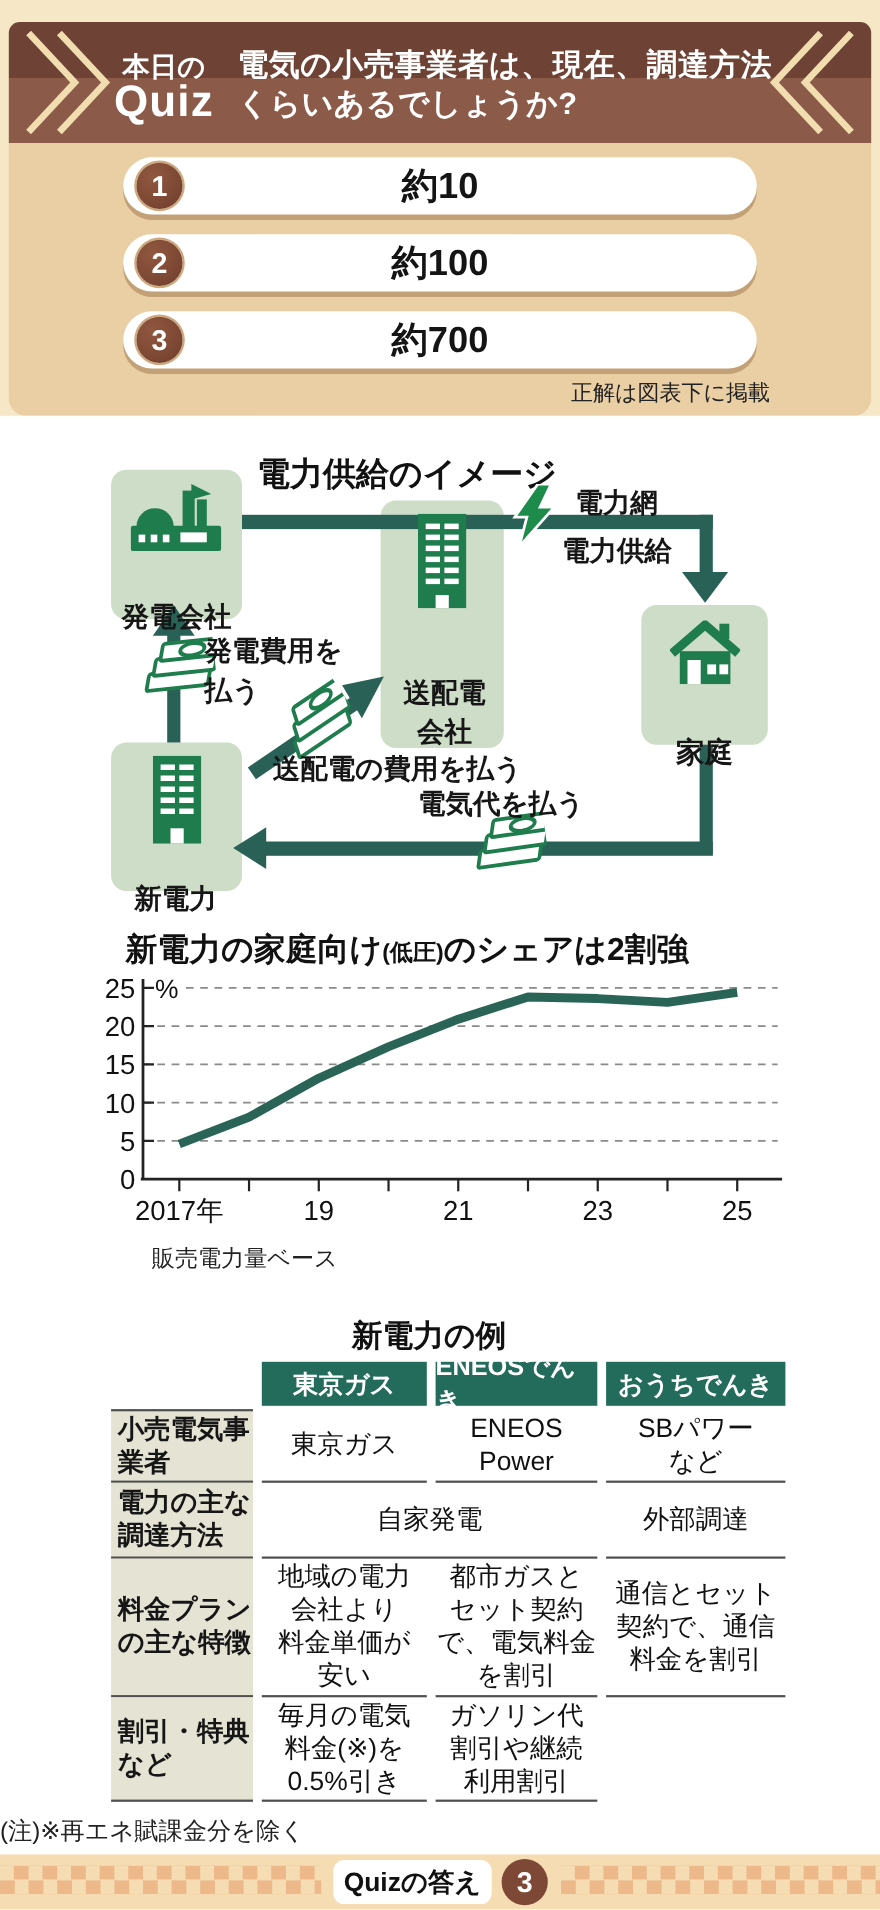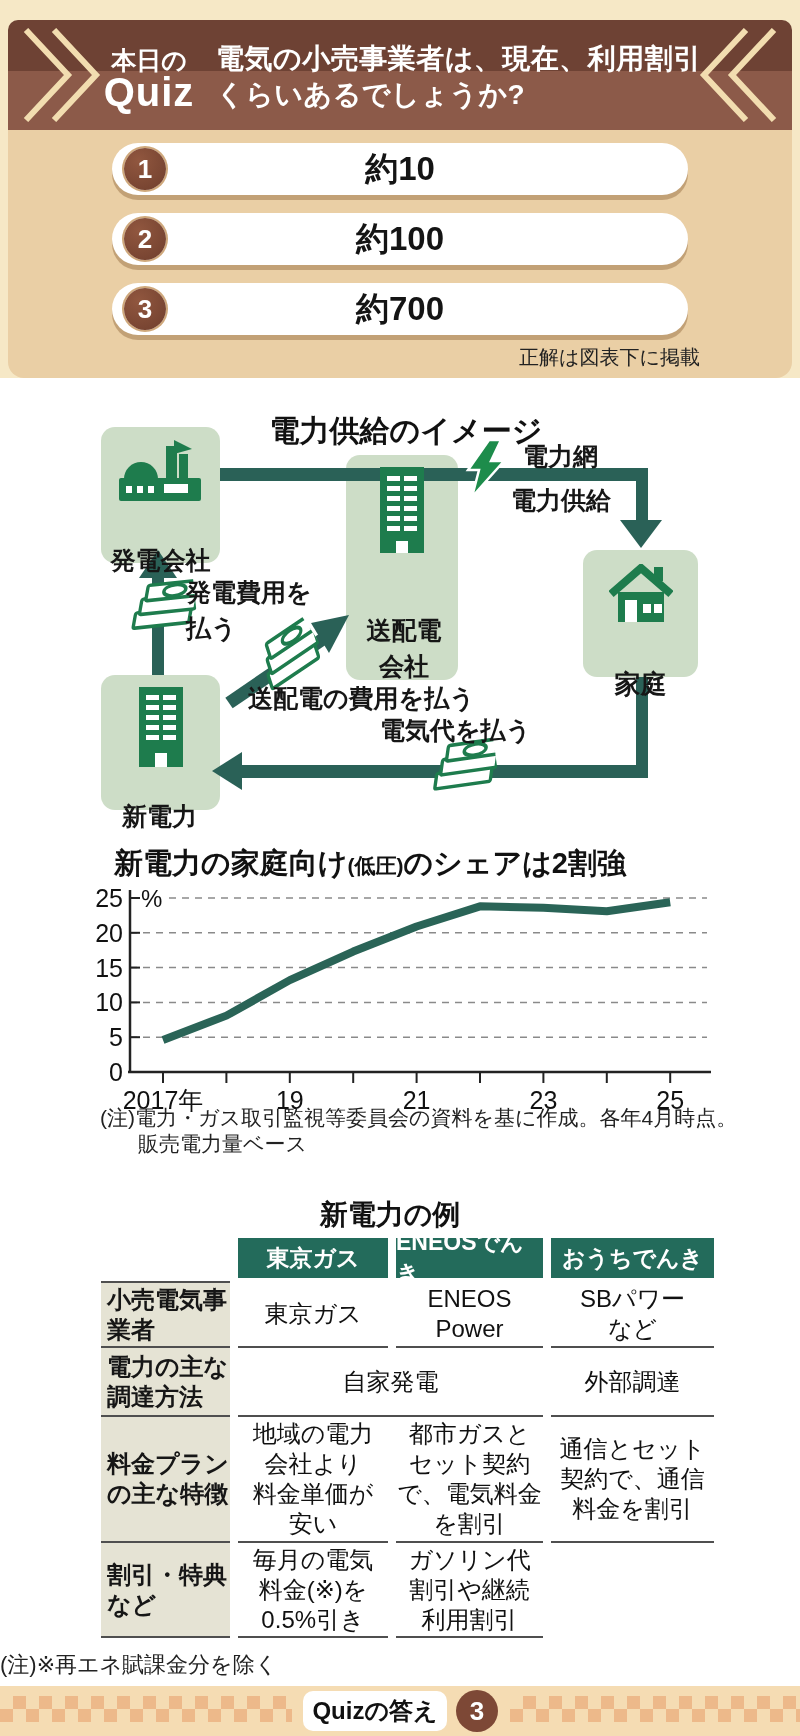--- a/index.html
+++ b/index.html
@@ -26,21 +26,21 @@
     display:flex;align-items:center;justify-content:center;}
   .pill .opt-text{position:absolute;left:0;top:0;width:100%;height:100%;
     display:flex;align-items:center;justify-content:center;
     font-size:33px;font-weight:bold;color:#141414;}
   .answer-note{right:100px;top:344px;font-size:20px;color:#222;}
 
   
   .content{left:0;top:378px;width:800px;height:1308px;background:#fff;}
 
   
-  .d-title{left:0;top:33px;width:740px;font-size:30px;font-weight:bold;color:#111;text-align:center;margin-left:36px;}
+  .d-title{left:0;top:33px;width:740px;font-size:30px;font-weight:bold;color:#111;text-align:center;}
   .node{background:#cdddc7;border-radius:14px;}
   .n-hatsuden{left:101px;top:49px;width:119px;height:136px;}
   .n-soden{left:346px;top:77px;width:112px;height:225px;}
   .n-katei{left:583px;top:172px;width:115px;height:127px;}
   .n-shinden{left:101px;top:297px;width:119px;height:135px;}
   .node-label{font-weight:bold;color:#161616;text-align:center;margin-top:36px;}
   .l-hatsuden{left:101px;top:130px;width:119px;font-size:25px;}
   .l-soden{left:346px;top:198px;width:116px;font-size:25px;line-height:36px;}
   .l-katei{left:583px;top:253px;width:115px;font-size:26px;}
   .l-shinden{left:101px;top:386px;width:117px;font-size:25px;}
@@ -115,21 +115,21 @@
     <svg class="abs" style="left:12px;top:8px;" width="84" height="94" viewBox="0 0 84 94">
       <polyline points="6,2 48,47 6,92" fill="none" stroke="#f2ddb0" stroke-width="6"></polyline>
       <polyline points="34,2 76,47 34,92" fill="none" stroke="#f2ddb0" stroke-width="6"></polyline>
     </svg>
     <svg class="abs" style="right:12px;top:8px;" width="84" height="94" viewBox="0 0 84 94">
       <polyline points="78,2 36,47 78,92" fill="none" stroke="#f2ddb0" stroke-width="6"></polyline>
       <polyline points="50,2 8,47 50,92" fill="none" stroke="#f2ddb0" stroke-width="6"></polyline>
     </svg>
     <div class="abs hdr-label-top">本日の</div>
     <div class="abs hdr-label-main">Quiz</div>
-    <div class="abs hdr-q1">電気の小売事業者は、現在、利用割引</div>
+    <div class="abs hdr-q1">電気の小売事業者は、現在、調達方法</div>
     <div class="abs hdr-q2">くらいあるでしょうか?</div>
   </div>
 
   <div class="abs q-body"></div>
   <div class="abs pill" style="top:143px;">
     <div class="num">1</div>
     <div class="opt-text">約10</div>
   </div>
   <div class="abs pill" style="top:213px;">
     <div class="num">2</div>
@@ -291,21 +291,20 @@
         <line x1="448.4" y1="188" x2="448.4" y2="199" stroke="#222" stroke-width="2"></line>
         <line x1="511.8" y1="188" x2="511.8" y2="199" stroke="#222" stroke-width="2"></line>
         <line x1="575.2" y1="188" x2="575.2" y2="199" stroke="#222" stroke-width="2"></line>
         <text x="68" y="225" text-anchor="middle" font-size="25" font-family="Liberation Sans, sans-serif" fill="#111">2017年</text>
         <text x="194.8" y="225" text-anchor="middle" font-size="25" font-family="Liberation Sans, sans-serif" fill="#111">19</text>
         <text x="321.6" y="225" text-anchor="middle" font-size="25" font-family="Liberation Sans, sans-serif" fill="#111">21</text>
         <text x="448.4" y="225" text-anchor="middle" font-size="25" font-family="Liberation Sans, sans-serif" fill="#111">23</text>
         <text x="575.2" y="225" text-anchor="middle" font-size="25" font-family="Liberation Sans, sans-serif" fill="#111">25</text>
         <polyline points="68,155.984 131.4,131.624 194.8,96.128 258.2,67.592 321.6,42.536 385,22.352000000000004 448.4,23.744 511.8,27.22399999999999 575.2,18.176000000000016" fill="none" stroke="#2a6457" stroke-width="8" stroke-linejoin="round" stroke-linecap="butt"></polyline>
       </svg>
-    <div class="abs c-note c-note1">(注)電力・ガス取引監視等委員会の資料を基に作成。各年4月時点。</div>
     <div class="abs c-note c-note2">販売電力量ベース</div>
 
     <div class="abs t-title">新電力の例</div>
     <div class="abs tbl">
       <div></div>
       <div class="th">東京ガス</div>
       <div class="th">ENEOSでんき</div>
       <div class="th">おうちでんき</div>
 
       <div class="rl rl-first pre">小売電気事

